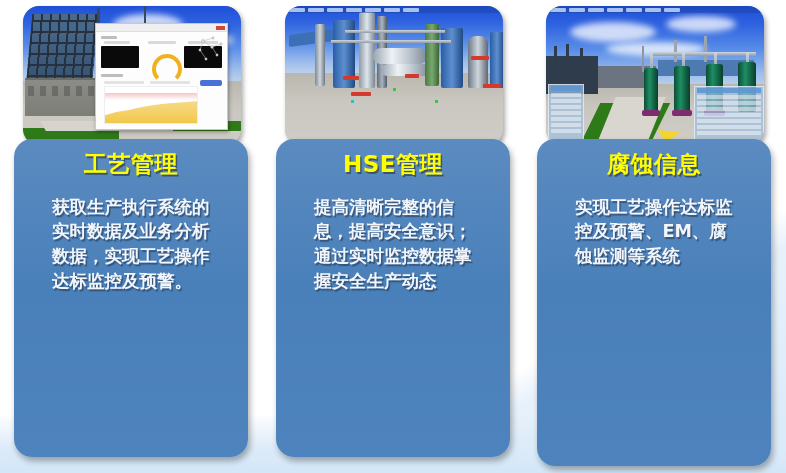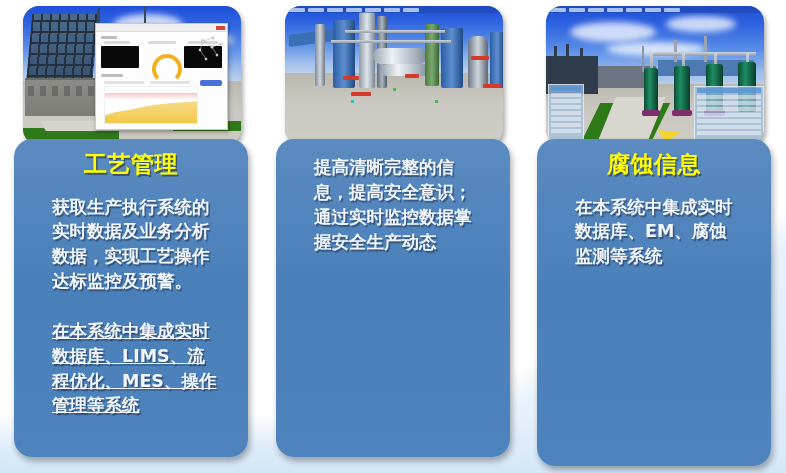--- a/index.html
+++ b/index.html
@@ -354,21 +354,20 @@
           </div>
           <div class="dw-side"></div>
         </div>
       </div>
     </div>
 
     <div class="body-panel">
       <div class="card-title">工艺管理</div>
       <div class="card-body">
         <p>获取生产执行系统的实时数据及业务分析数据，实现工艺操作达标监控及预警。</p>
-        <p>在本系统中集成实时数据库、LIMS、流程优化、MES、操作管理等系统</p>
       </div>
     </div>
   </div>
 
   <div class="card card-2">
 
     <div class="thumb">
       <div class="thumb-inner">
         <div class="sky" style="height:52%;"></div>
         <div class="ground" style="height:52%;"></div>
@@ -402,20 +401,21 @@
           <i></i>
           <i></i>
           <i></i>
           <i></i>
           <i></i>
         </div>
       </div>
     </div>
 
     <div class="body-panel">
+      <div class="card-title">HSE管理</div>
       <div class="card-body">
         <p>提高清晰完整的信息，提高安全意识；通过实时监控数据掌握安全生产动态</p>
       </div>
     </div>
   </div>
 
   <div class="card card-3">
 
     <div class="thumb">
       <div class="thumb-inner">
@@ -484,18 +484,18 @@
           <i></i>
           <i></i>
           <i></i>
         </div>
       </div>
     </div>
 
     <div class="body-panel">
       <div class="card-title">腐蚀信息</div>
       <div class="card-body">
-        <p>在本系统中集成实时数据库、EM、腐蚀监测等系统</p>
+        <p>实现工艺操作达标监控及预警、EM、腐蚀监测等系统</p>
       </div>
     </div>
   </div>
 
 </div>
 
 </body></html>

